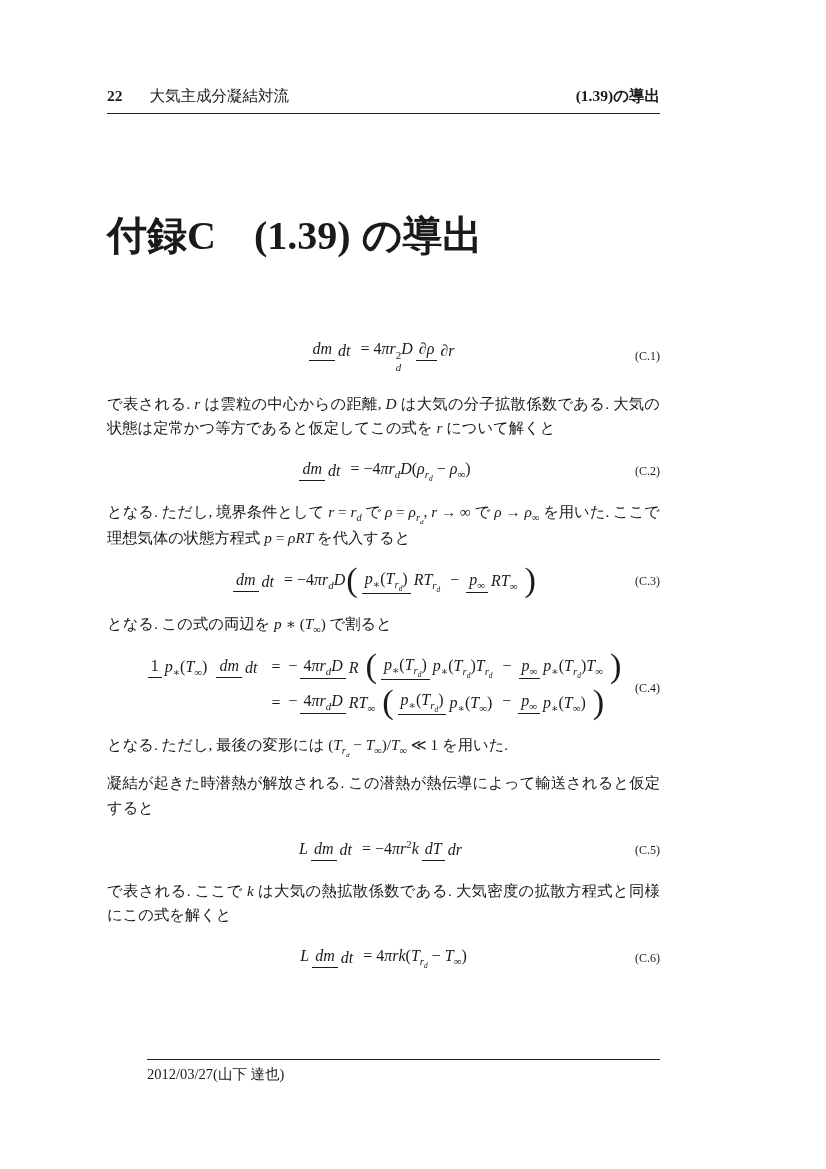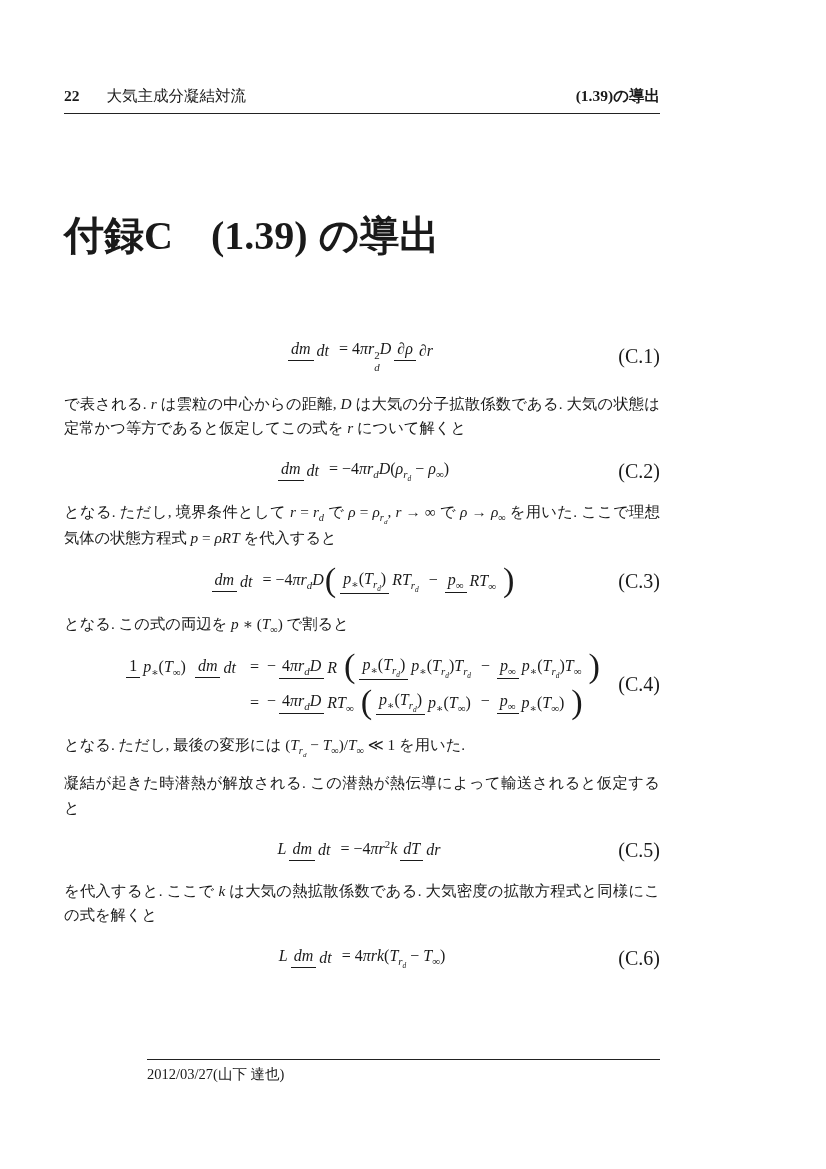--- a/index.html
+++ b/index.html
@@ -1,18 +1,18 @@
 <!DOCTYPE html>
 <html><head>
 <meta charset="utf-8">
 <style>
   html,body{margin:0;padding:0;background:#ffffff;}
   .page{
     position:relative; width:749px; height:1169px; background:#ffffff;
-    box-sizing:border-box; padding:86px 89px 0 64px; overflow:hidden;
+    box-sizing:border-box; padding:86px 89px 0 107px; overflow:hidden;
     font-family:"Liberation Serif","DejaVu Serif",serif; color:#1a1a1a;
   }
   
   .rhead{
     display:flex; align-items:baseline; border-bottom:1.2px solid #222;
     padding-bottom:6px; font-size:15.5px;
   }
   .rhead .pgnum{font-weight:bold; font-family:"Liberation Serif",serif;}
   .rhead .section{margin-left:27px; font-family:"Liberation Sans","DejaVu Sans",sans-serif; font-weight:400;}
   .rhead .spacer{flex:1;}
@@ -50,21 +50,21 @@
   .sub{font-size:0.68em; vertical-align:-0.38em; line-height:1;}
   .sup{font-size:0.68em; vertical-align:0.5em; line-height:1;}
   .supsub{
     display:inline-flex; flex-direction:column; align-items:flex-start;
     font-size:0.68em; vertical-align:-0.45em; line-height:1.15;
   }
   .big{
     font-size:215%; font-weight:400; line-height:0; vertical-align:middle;
     position:relative; top:-0.06em; margin:0 1px;
   }
-  .eqtag{position:absolute; right:0; top:50%; transform:translateY(-50%); font-size:20px;}
+  .eqtag{position:absolute; right:0; top:50%; transform:translateY(-50%); font-size:12px;}
   .eqtag.tag-last{top:auto; bottom:24px; transform:none;}
   
   .footer{
     position:absolute; left:147px; right:89px; top:1059px;
     border-top:1.2px solid #222; padding-top:5px; font-size:14.5px;
   }
 </style>
 </head>
 <body>
 
@@ -158,21 +158,21 @@
   <div class="equation"><span class="eqlines"><span class="eqline">
           <span class="eqcell"><span class="var">L</span><span class="frac">
               <span class="fnum"><span class="var">dm</span></span>
               <span class="fden"><span class="var">dt</span></span>
             </span><span class="txt"> = −4</span><span class="var">πr</span><span class="sup"><span class="txt">2</span></span><span class="var">k</span><span class="frac">
               <span class="fnum"><span class="var">dT</span></span>
               <span class="fden"><span class="var">dr</span></span>
             </span></span>
         </span></span><span class="eqtag">(C.5)</span></div>
 
-  <p class="para"><span class="jp">を代入すると. ここで </span><span class="var">k</span><span class="jp"> は大気の熱拡散係数である. 大気密度の拡散方程式と同様にこの式を解くと</span></p>
+  <p class="para"><span class="jp">で表される. ここで </span><span class="var">k</span><span class="jp"> は大気の熱拡散係数である. 大気密度の拡散方程式と同様にこの式を解くと</span></p>
   <div class="equation"><span class="eqlines"><span class="eqline">
           <span class="eqcell"><span class="var">L</span><span class="frac">
               <span class="fnum"><span class="var">dm</span></span>
               <span class="fden"><span class="var">dt</span></span>
             </span><span class="txt"> = 4</span><span class="var">πrk</span><span class="txt">(</span><span class="var">T</span><span class="sub"><span class="var">r</span><span class="sub"><span class="var">d</span></span></span><span class="txt"> − </span><span class="var">T</span><span class="sub"><span class="txt">∞</span></span><span class="txt">)</span></span>
         </span></span><span class="eqtag">(C.6)</span></div>
 
   <div class="footer">
     <span>2012/03/27(山下 達也)</span>
   </div>

